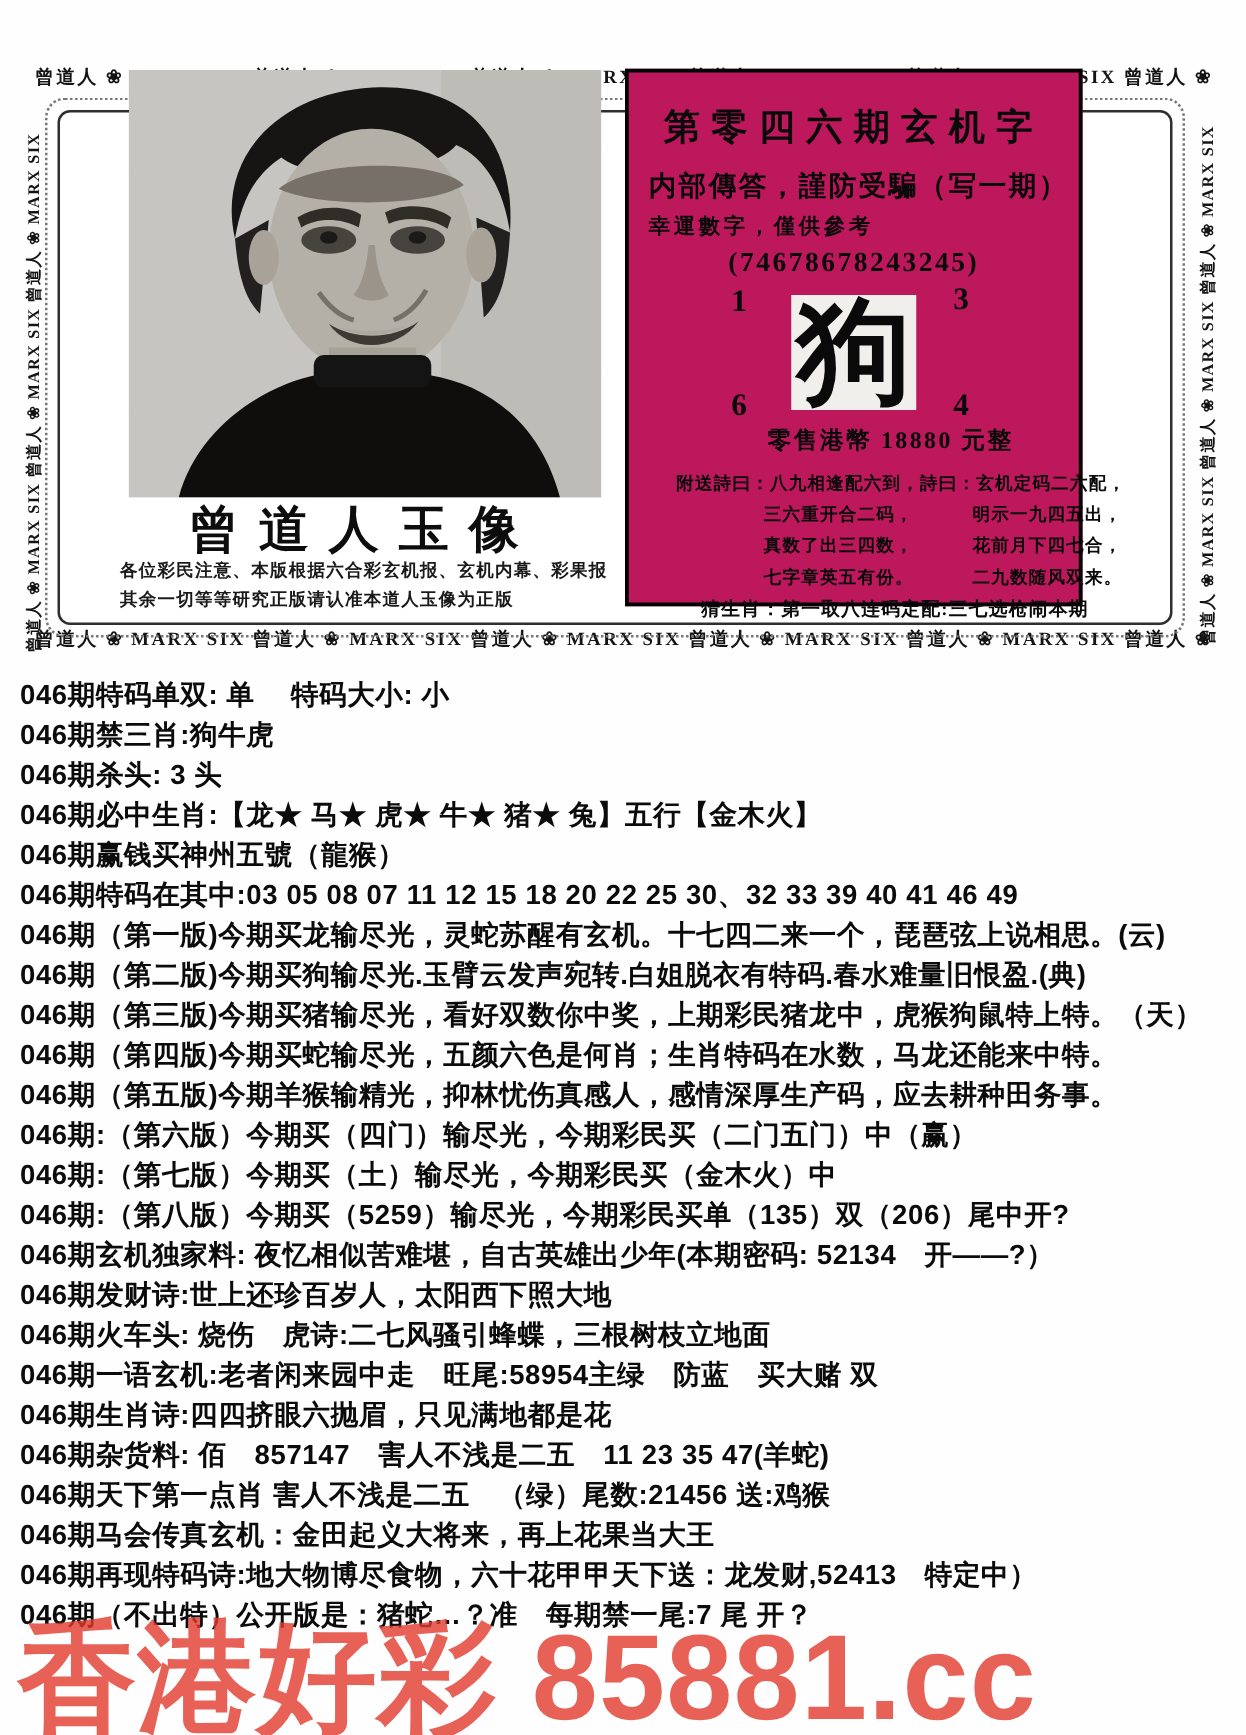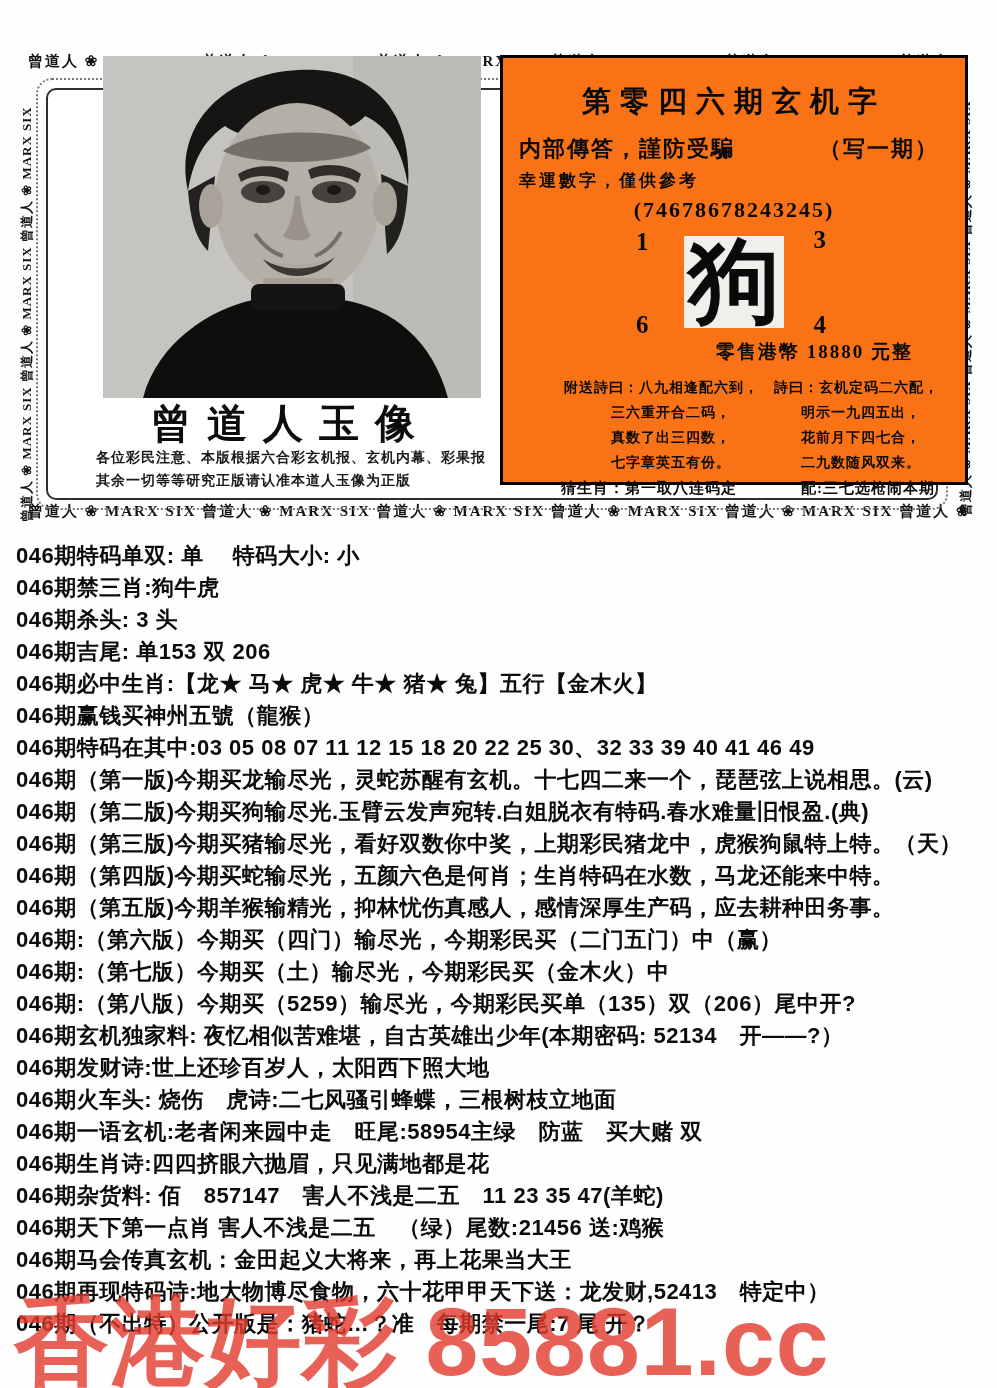--- a/index.html
+++ b/index.html
@@ -39,22 +39,22 @@
     font-family:"Liberation Serif",serif;font-weight:bold;font-size:40px;
     letter-spacing:16px;color:#0d0d0d;white-space:nowrap;
   }
   .portrait-notes{
     position:absolute;left:60px;top:446px;width:430px;
     font-family:"Liberation Serif",serif;font-weight:bold;font-size:14px;
     line-height:23px;color:#1a1a1a;letter-spacing:1px;white-space:nowrap;margin-left:36px;
   }
   
   .mbox{
-    position:absolute;left:500px;top:55px;width:468px;height:430px;
-    border:3px solid #000;background:#f97316;box-sizing:border-box;
+    position:absolute;left:500px;top:55px;width:366px;height:430px;
+    border:3px solid #000;background:#be185d;box-sizing:border-box;
   }
   .m-title{
     margin-top:24px;text-align:center;
     font-family:"Liberation Serif",serif;font-weight:bold;font-size:29px;
     letter-spacing:9px;white-space:nowrap;
   }
   .m-row1{
     display:flex;justify-content:space-between;align-items:baseline;
     margin-top:12px;padding:0 26px 0 16px;
     font-family:"Liberation Serif",serif;font-weight:bold;font-size:22px;
@@ -220,21 +220,20 @@
   <div class="m-foot1">
     <span>猜生肖：第一取八连码定</span>
     <span>配:三七选枪闹本期</span>
   </div>
 </div>
 
 <div class="body-lines">
   <div class="bline">046期特码单双: 单　 特码大小: 小</div>
   <div class="bline">046期禁三肖:狗牛虎</div>
   <div class="bline">046期杀头: 3 头</div>
-  <div class="bline">046期吉尾: 单153 双 206</div>
   <div class="bline">046期必中生肖:【龙★ 马★ 虎★ 牛★ 猪★ 兔】五行【金木火】</div>
   <div class="bline">046期赢钱买神州五號（龍猴）</div>
   <div class="bline">046期特码在其中:03 05 08 07 11 12 15 18 20 22 25 30、32 33 39 40 41 46 49</div>
   <div class="bline">046期（第一版)今期买龙输尽光，灵蛇苏醒有玄机。十七四二来一个，琵琶弦上说相思。(云)</div>
   <div class="bline">046期（第二版)今期买狗输尽光.玉臂云发声宛转.白姐脱衣有特码.春水难量旧恨盈.(典)</div>
   <div class="bline">046期（第三版)今期买猪输尽光，看好双数你中奖，上期彩民猪龙中，虎猴狗鼠特上特。（天）</div>
   <div class="bline">046期（第四版)今期买蛇输尽光，五颜六色是何肖；生肖特码在水数，马龙还能来中特。</div>
   <div class="bline">046期（第五版)今期羊猴输精光，抑林忧伤真感人，感情深厚生产码，应去耕种田务事。</div>
   <div class="bline">046期:（第六版）今期买（四门）输尽光，今期彩民买（二门五门）中（赢）</div>
   <div class="bline">046期:（第七版）今期买（土）输尽光，今期彩民买（金木火）中</div>

